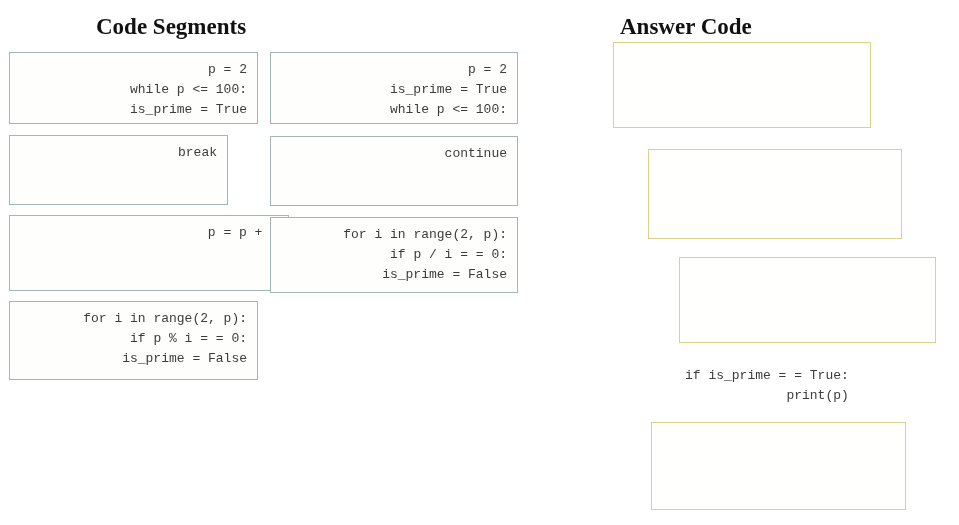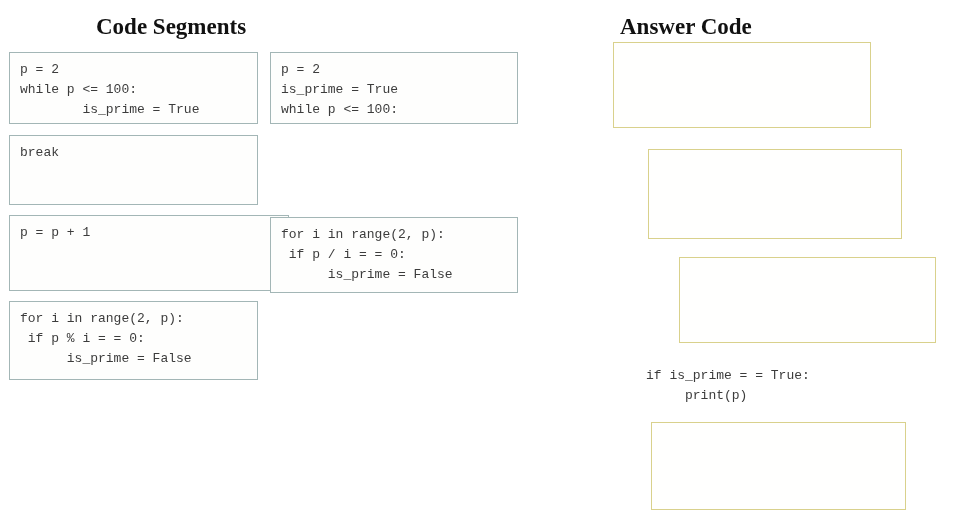--- a/index.html
+++ b/index.html
@@ -33,28 +33,30 @@
     background:#fefefd;
     padding:7px 10px;
   }
   .code{
     margin:0;
     font-family:"Liberation Mono","DejaVu Sans Mono",monospace;
     font-size:13px;
     line-height:20px;
     color:var(--code-color);
     white-space:pre;
+    text-align:right;
   }
   .slot{
     position:absolute;
     border:1px solid var(--answer-border);
     background:#fffffe;
   }
   .fixed-code{
     position:absolute;
+    margin-left:39px;
   }
 </style>
 </head>
 <body>
 
 <div class="screen">
 
   <h2 class="title" style="left:96px;top:14px;">Code Segments</h2>
 
   <h2 class="title" style="left:620px;top:14px;">Answer Code</h2>
@@ -64,24 +66,27 @@
 while p &lt;= 100:
         is_prime = True</pre>
   </div>
 
   <div class="seg" style="left:270px;top:52px;width:248px;height:72px;">
     <pre class="code">p = 2
 is_prime = True
 while p &lt;= 100:</pre>
   </div>
 
-  <div class="seg" style="left:9px;top:135px;width:249px;height:70px;">
+  <div class="seg" style="left:9px;top:135px;width:219px;height:70px;">
     <pre class="code">break</pre>
   </div>
 
+  <div class="seg" style="left:270px;top:136px;width:248px;height:70px;">
+    <pre class="code">continue</pre>
+  </div>
 
   <div class="seg" style="left:9px;top:215px;width:280px;height:76px;">
     <pre class="code">p = p + 1</pre>
   </div>
 
   <div class="seg" style="left:270px;top:217px;width:248px;height:76px;">
     <pre class="code">for i in range(2, p):
  if p / i = = 0:
       is_prime = False</pre>
   </div>

